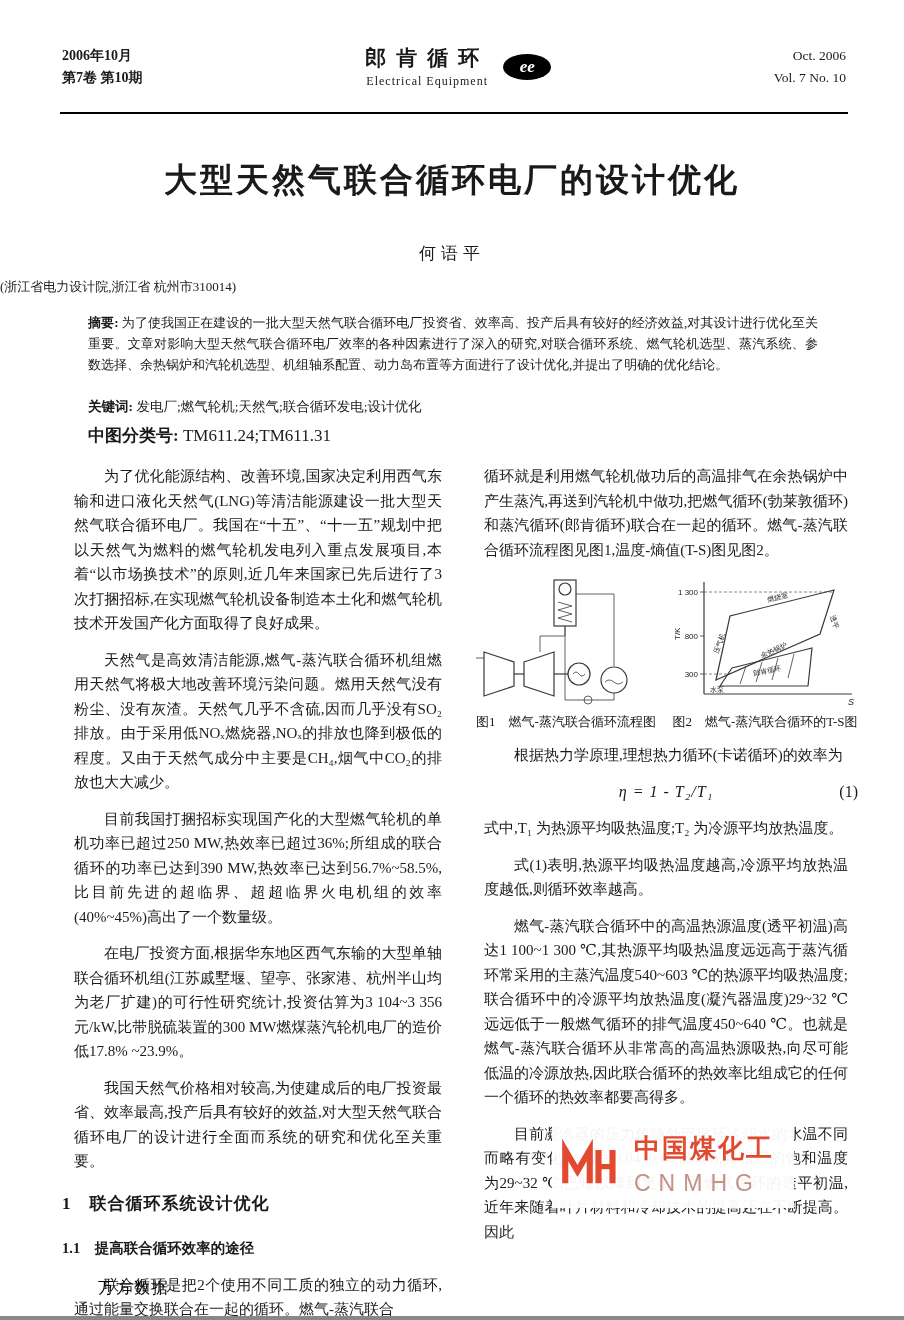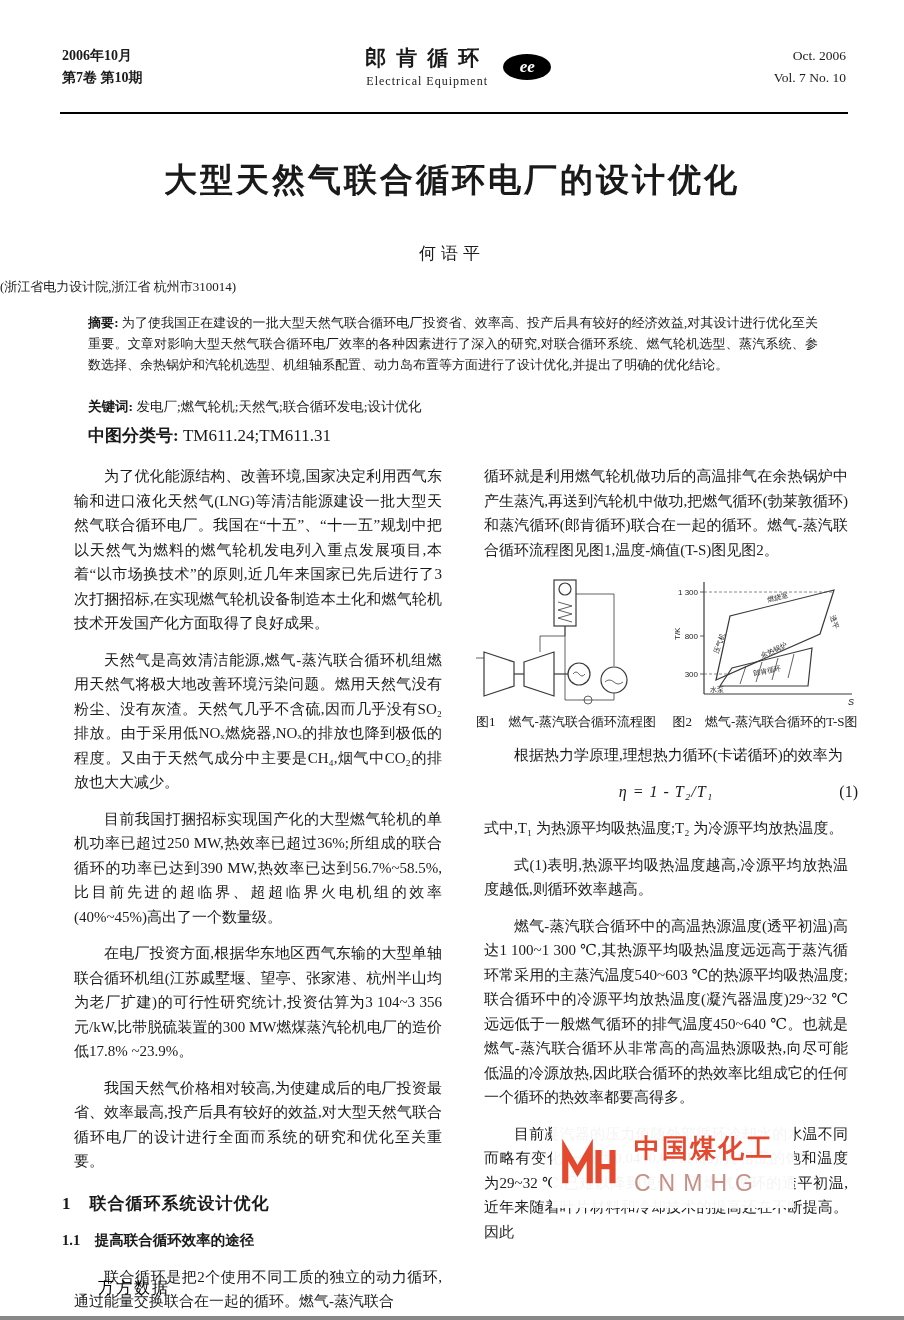--- a/index.html
+++ b/index.html
@@ -57,21 +57,21 @@
   
   .col { position: absolute; top: 452px; width: 392px; font-size: 15px; line-height: 24.5px; }
   .col-left  { left: 62px; }
   .col-right { left: 472px; width: 388px; }
   .col p { margin: 12px; text-align: justify; }
   .indent { text-indent: 2em; }
   h2.sec {
     font-size: 17px; font-weight: bold; margin: 18px 0 12px 0; letter-spacing: 1px;
   }
   h3.subsec {
-    font-size: 14.5px; font-weight: bold; margin: 12px 0 10px 0;
+    font-size: 14.5px; font-weight: bold; margin: 20px 0 10px 0;
   }
   
   .figrow { display: flex; gap: 10px; margin: 10px 0 6px 0; }
   .figrow figure { margin: 0; width: 50%; text-align: center; }
   .figrow svg { display: block; margin: 0 auto; }
   figcaption { font-size: 13px; line-height: 19px; margin-top: 6px; }
   .diag { stroke: #3a3a3a; fill: none; stroke-width: 1.2; }
   .diag-thin { stroke: #3a3a3a; fill: none; stroke-width: 0.8; }
   .diag-dash { stroke: #555; fill: none; stroke-width: 0.7; stroke-dasharray: 3 2; }
   .svgtxt { font-family: "Liberation Sans","DejaVu Sans",sans-serif; fill: #222; }

